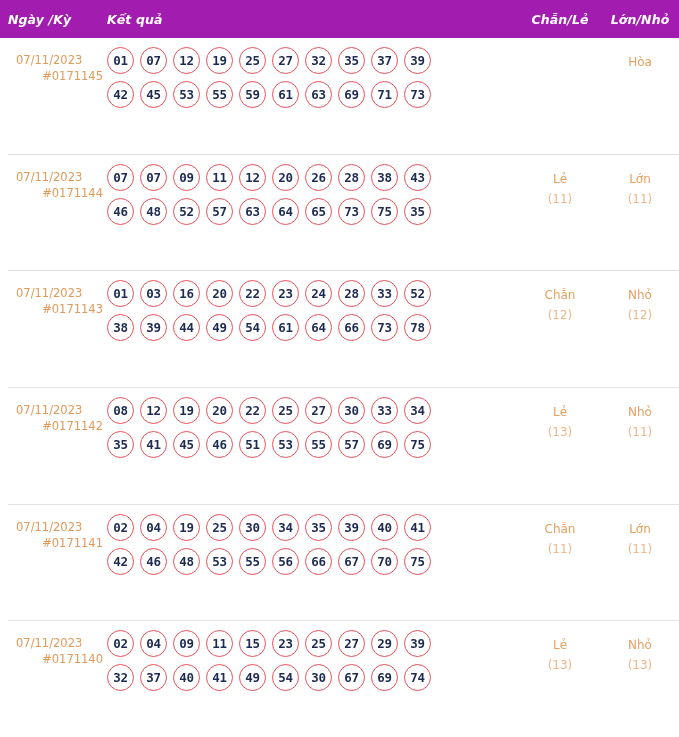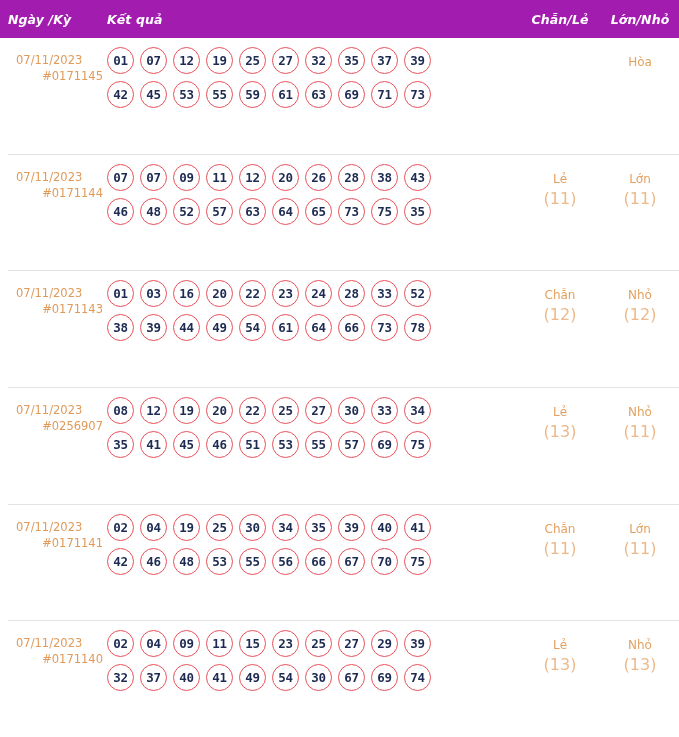--- a/index.html
+++ b/index.html
@@ -110,21 +110,21 @@
     line-height: 20px;
   }
   .cell-parity { width: 82px; }
   .cell-size   { width: 78px; }
   .cell-parity .tag,
   .cell-size .tag { display: block; }
   .cell-parity .count,
   .cell-size .count {
     display: block;
     color: #edb98a;
-    font-size: 16px;
+    font-size: 12px;
   }
 </style>
 </head>
 <body>
 
 <div class="results-table">
 
   <div class="table-head">
     <div class="th th-date">Ngày /Kỳ</div>
     <div class="th th-result">Kết quả</div>
@@ -249,21 +249,21 @@
           <span class="count">(12)</span>
         </div>
         <div class="cell-size">
           <span class="tag">Nhỏ</span>
           <span class="count">(12)</span>
         </div>
       </div>
       <div class="row">
         <div class="cell-date">
           <span class="date-line">07/11/2023</span>
-          <span class="code-line">#0256907</span>
+          <span class="code-line">#0171142</span>
         </div>
         <div class="cell-result">
           <div class="ball-row">
             <div class="ball">08</div>
             <div class="ball">12</div>
             <div class="ball">19</div>
             <div class="ball">20</div>
             <div class="ball">22</div>
             <div class="ball">25</div>
             <div class="ball">27</div>

